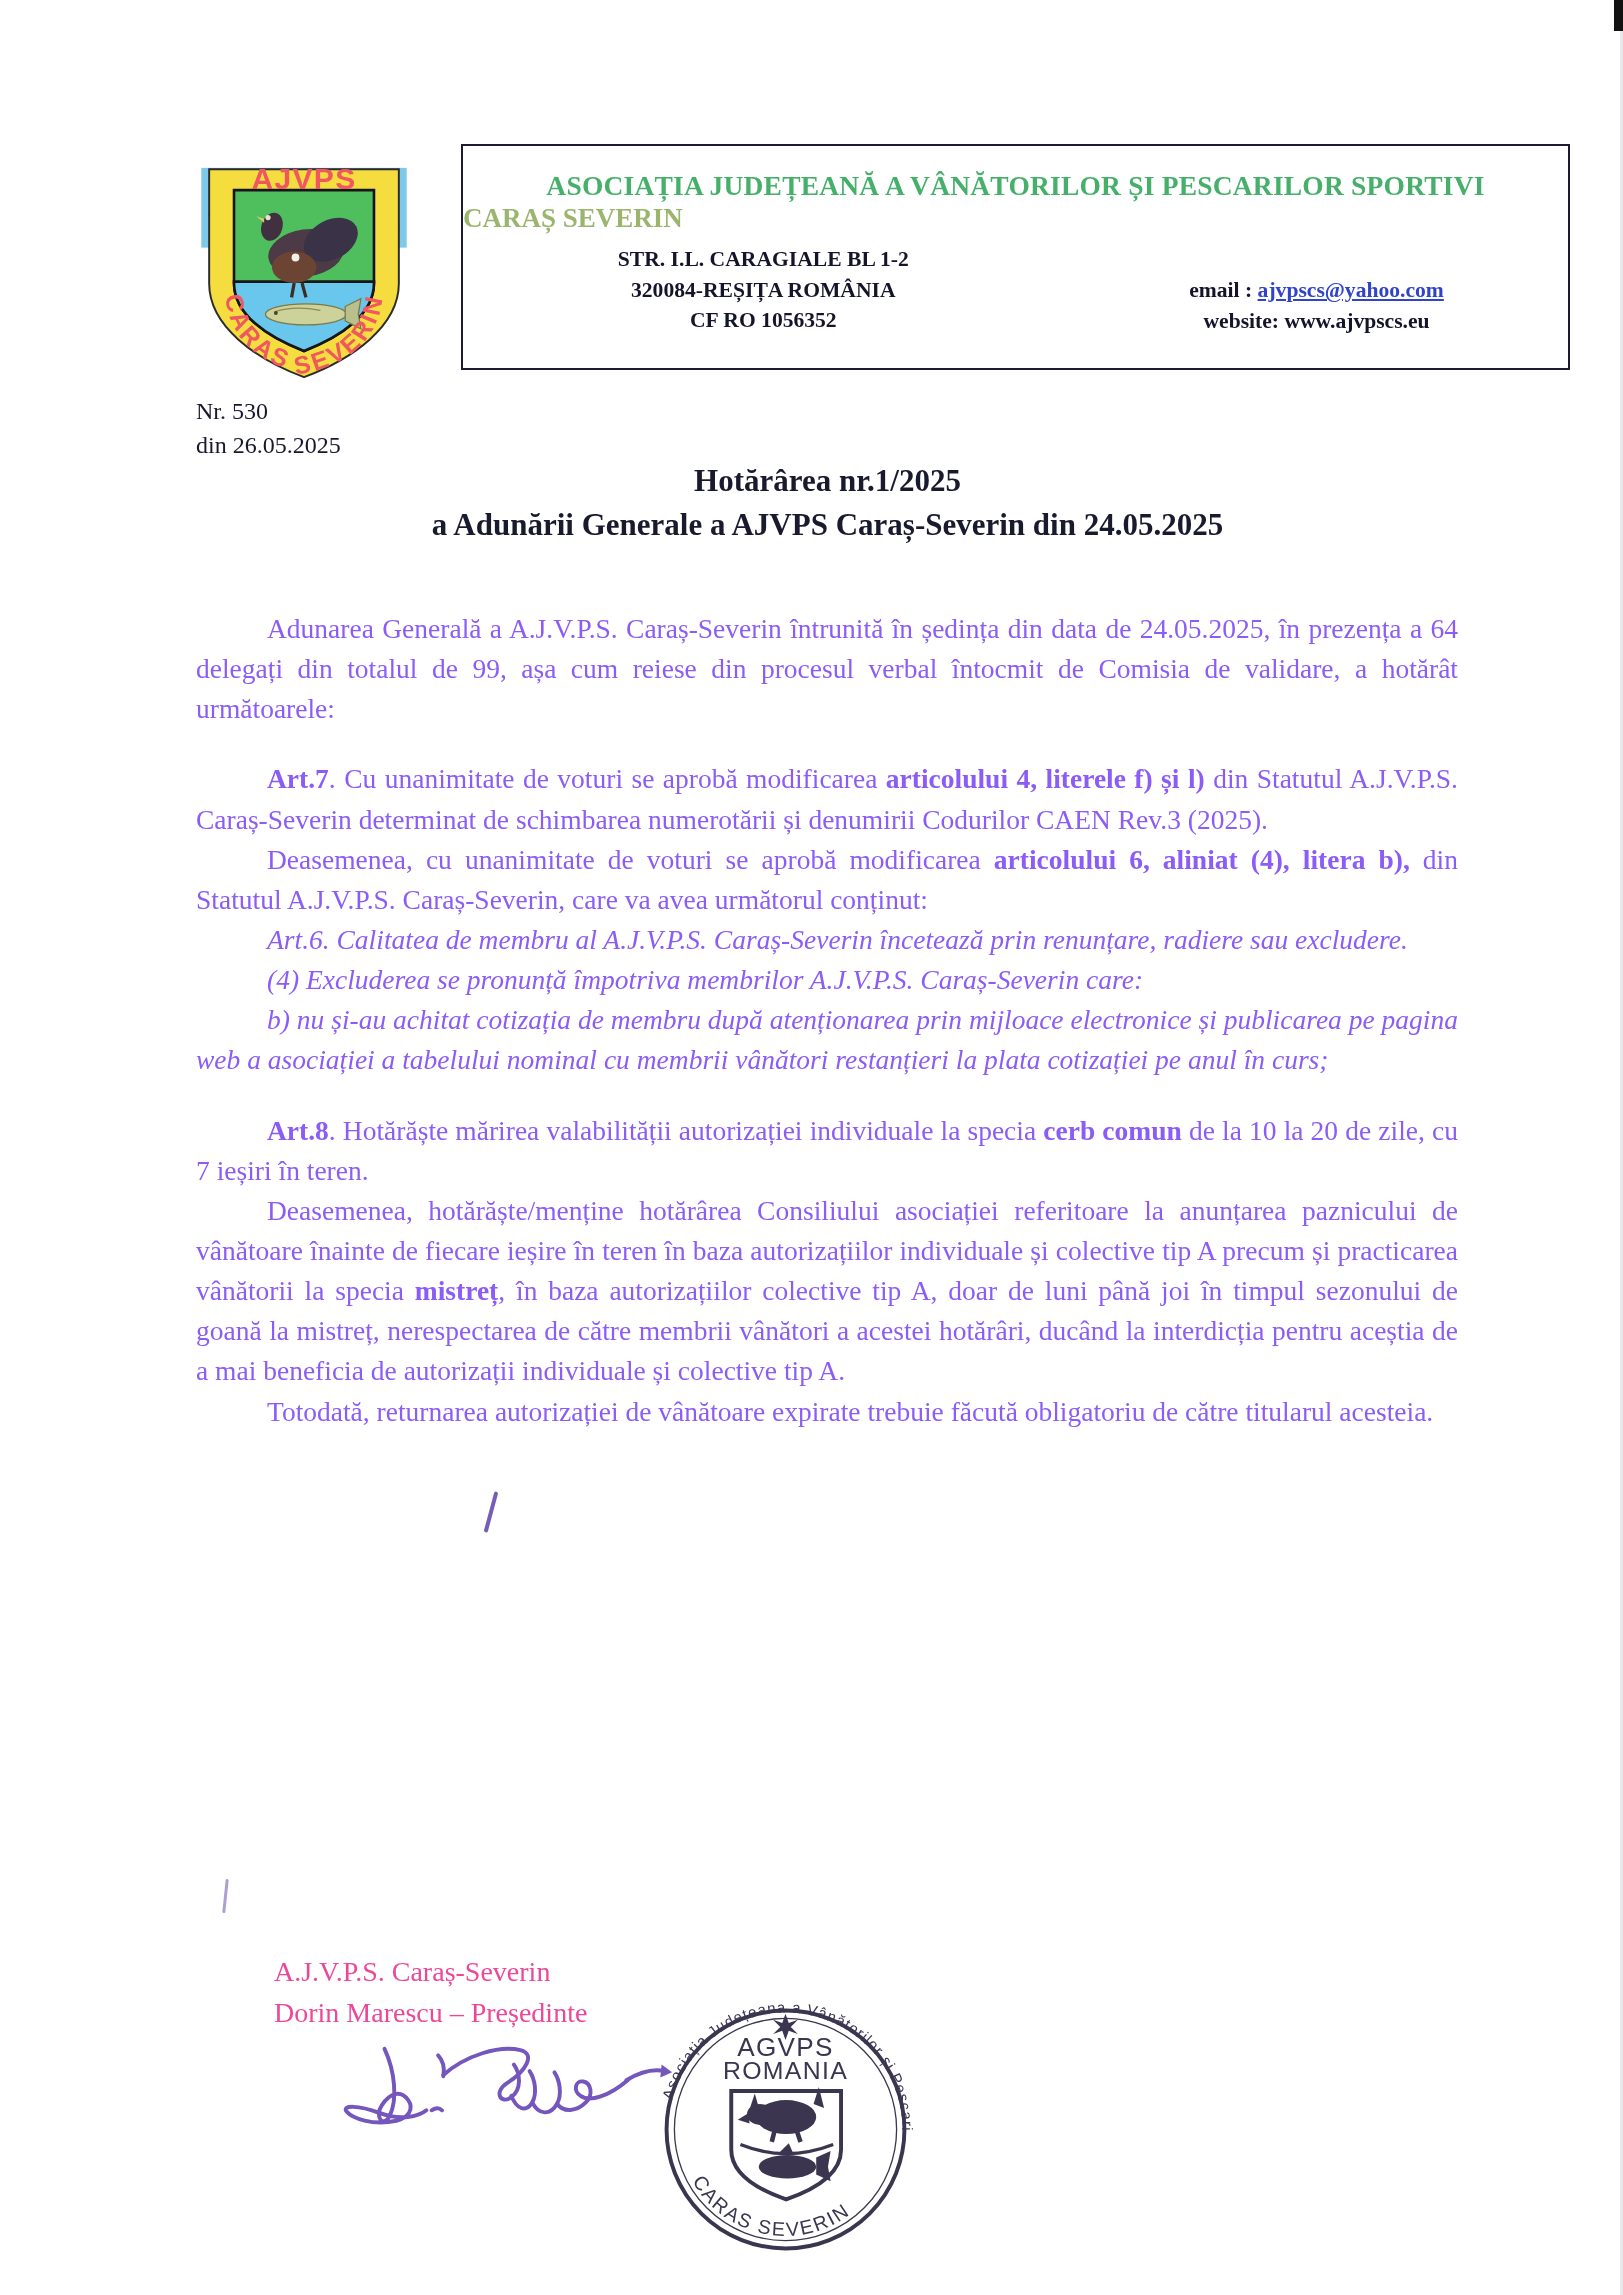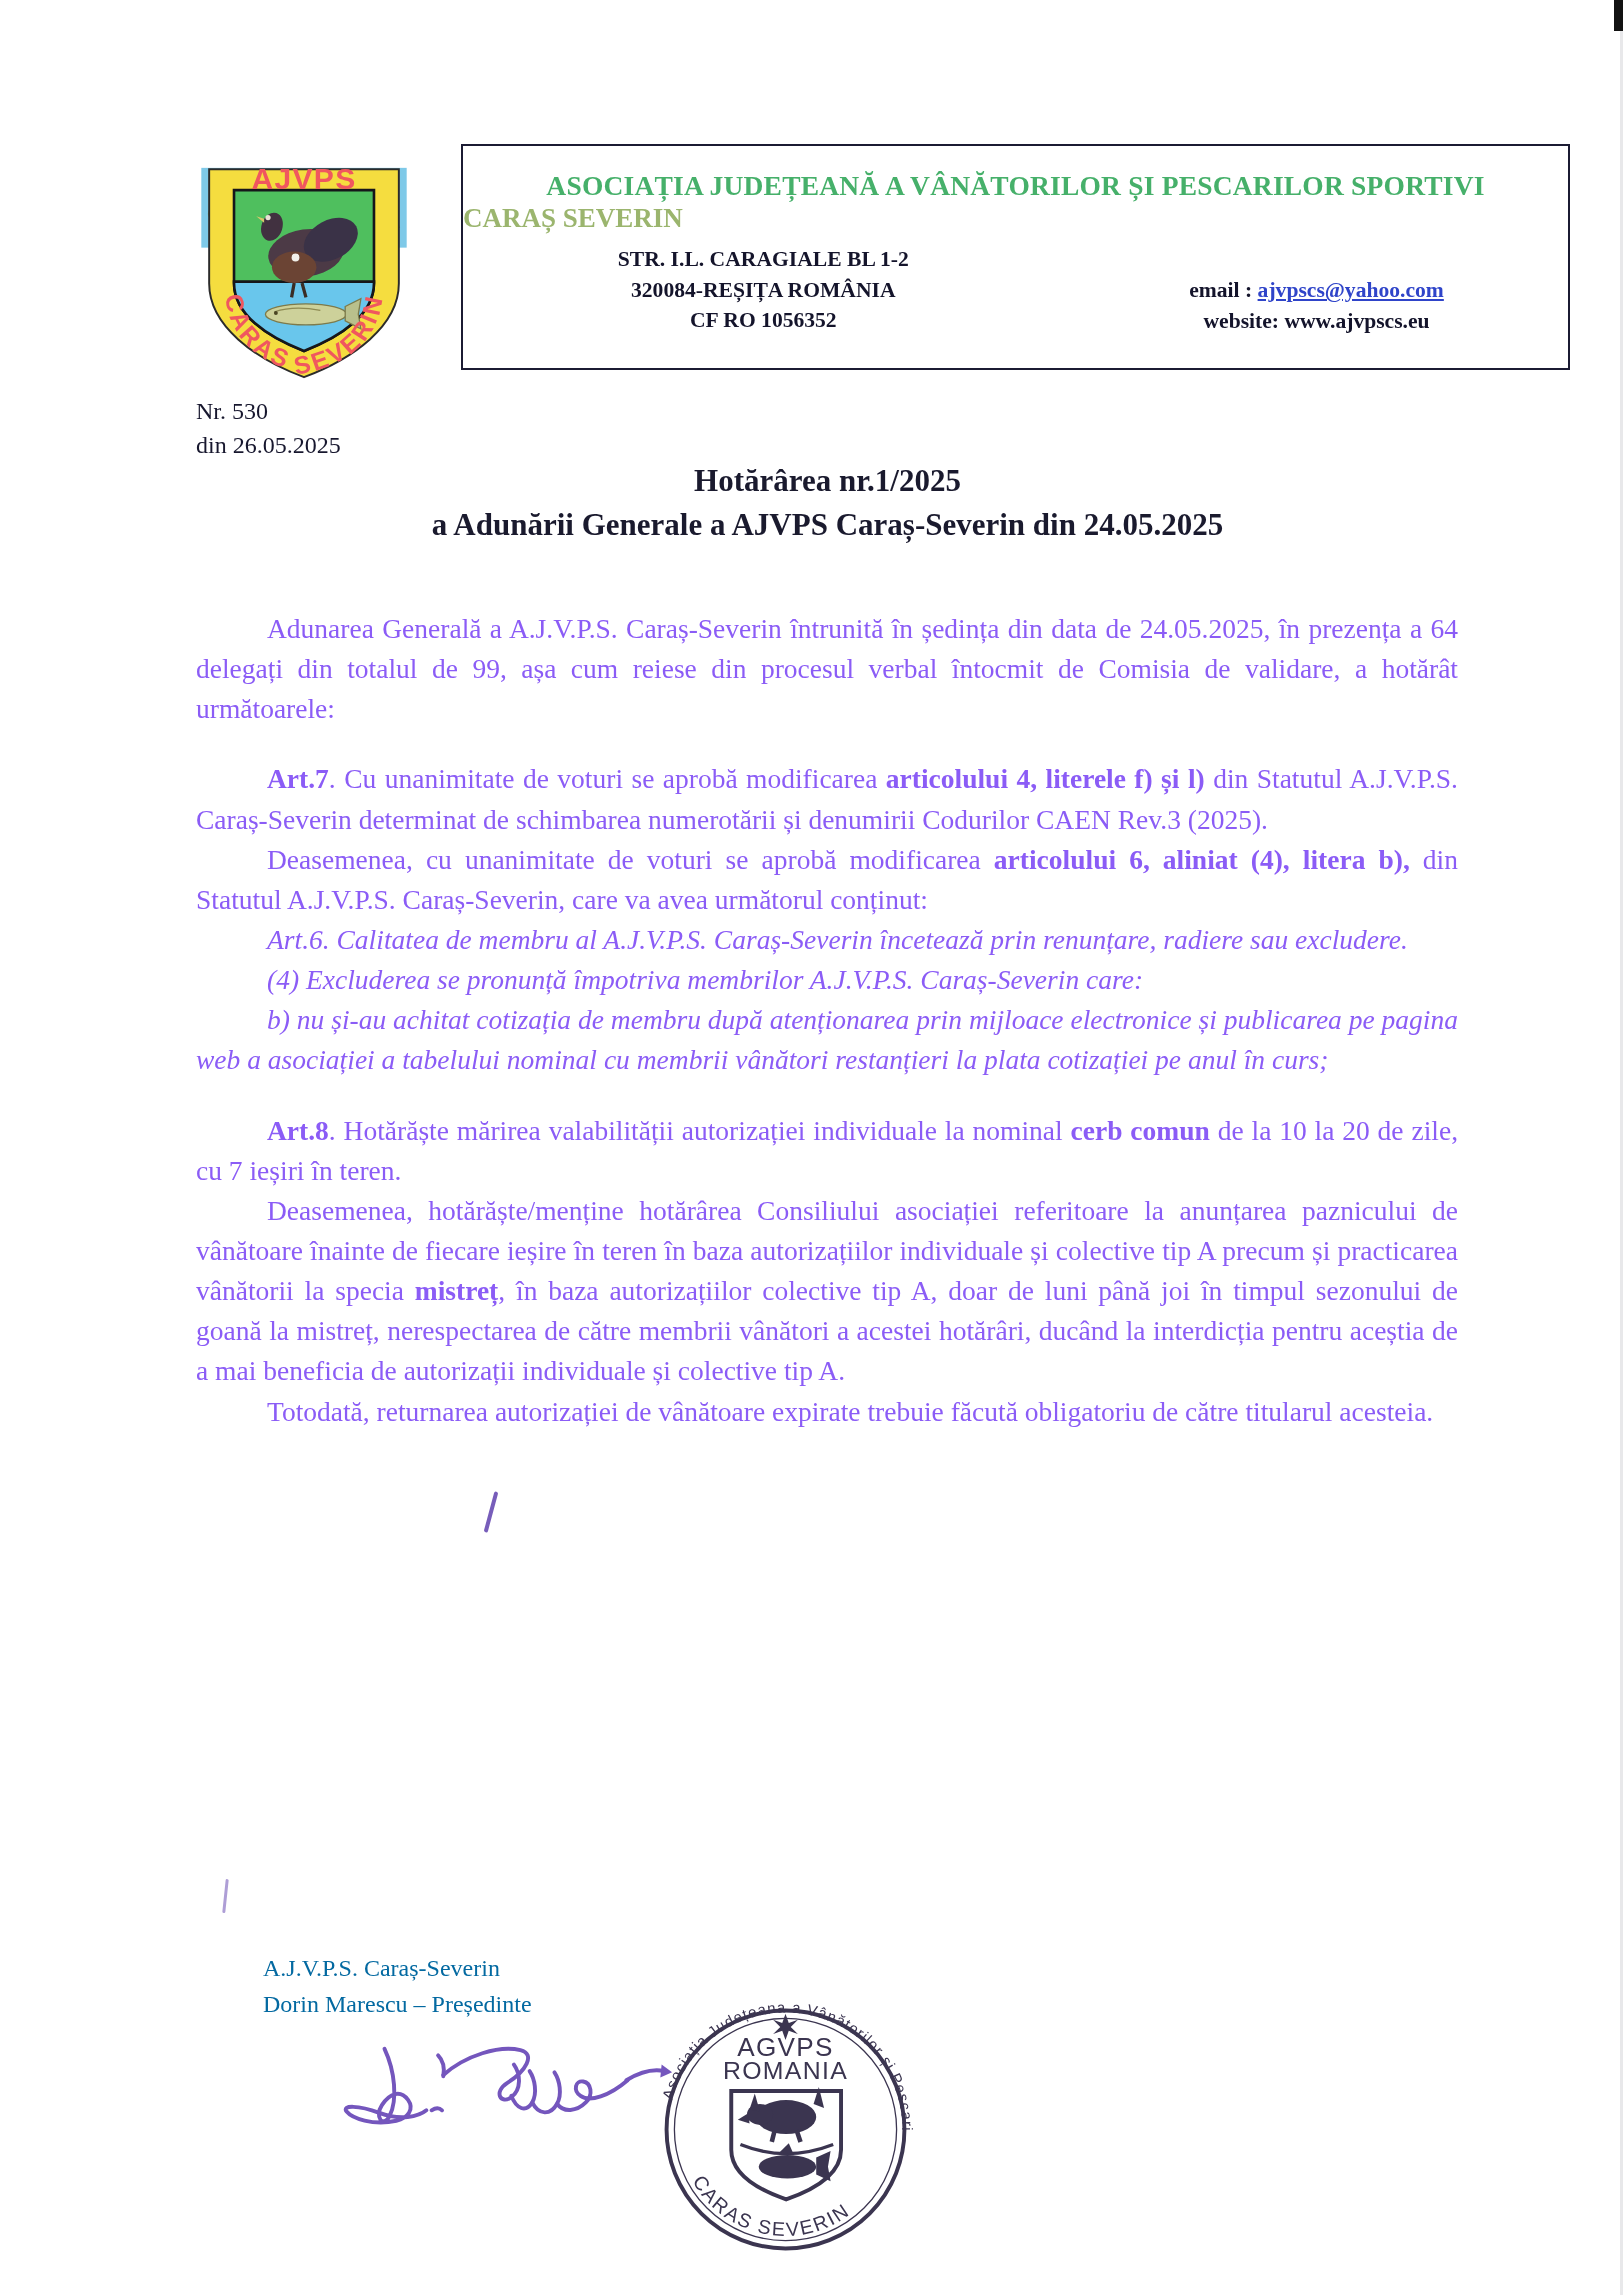--- a/index.html
+++ b/index.html
@@ -182,25 +182,25 @@
     height: 34px;
     background: #6b4fb4;
     transform: rotate(6deg);
     opacity: 0.55;
     border-radius: 1.3px;
   }
 
   
   .signature-block {
     position: absolute;
-    left: 263px;
+    left: 274px;
     top: 1951px;
-    font-size: 24px;
+    font-size: 28px;
     line-height: 1.48;
-    color: #0369a1;
+    color: #ec4899;
   }
 
   .sig-scribble {
     position: absolute;
     left: 327px;
     top: 2042px;
     width: 366px;
     height: 164px;
   }
   .sig-scribble svg { display: block; width: 100%; height: 100%; }
@@ -317,21 +317,21 @@
     <p><span>Deasemenea, cu unanimitate de voturi se aprobă modificarea </span><b>articolului 6, aliniat (4), litera b),</b><span> din Statutul A.J.V.P.S. Caraș-Severin, care va avea următorul conținut:</span></p>
 
     <p class="quote">Art.6.  Calitatea  de  membru  al  A.J.V.P.S.  Caraș-Severin  încetează  prin renunțare, radiere sau excludere.</p>
 
     <p class="quote">(4) Excluderea se pronunță împotriva membrilor A.J.V.P.S. Caraș-Severin care:</p>
 
     <p class="quote">b) nu și-au achitat cotizația de membru după atenționarea prin mijloace electronice și publicarea pe pagina web a asociației a tabelului nominal cu membrii vânători restanțieri la plata cotizației pe anul în curs;</p>
 
     <div class="gap-m"></div>
 
-    <p><b>Art.8</b><span>. Hotărăște mărirea valabilității autorizației individuale la nominal </span><b>cerb comun</b><span> de la 10 la 20 de zile, cu 7 ieșiri în teren.</span></p>
+    <p><b>Art.8</b><span>. Hotărăște mărirea valabilității autorizației individuale la specia </span><b>cerb comun</b><span> de la 10 la 20 de zile, cu 7 ieșiri în teren.</span></p>
 
     <p><span>Deasemenea, hotărăște/menține hotărârea Consiliului asociației referitoare la anunțarea paznicului de vânătoare înainte de fiecare ieșire în teren în baza autorizațiilor individuale și colective tip A precum și practicarea vânătorii la specia </span><b>mistreț</b><span>, în baza autorizațiilor colective tip A, doar de luni până joi în timpul sezonului de goană la mistreț, nerespectarea de către membrii vânători a acestei hotărâri, ducând la interdicția pentru aceștia de a mai beneficia de autorizații individuale și colective tip A.</span></p>
 
     <p>Totodată, returnarea autorizației de vânătoare expirate trebuie făcută obligatoriu de către titularul acesteia.</p>
   </div>
 
   <div class="hand-slash"></div>
   <div class="hand-tick"></div>
 
   <div class="signature-block">

